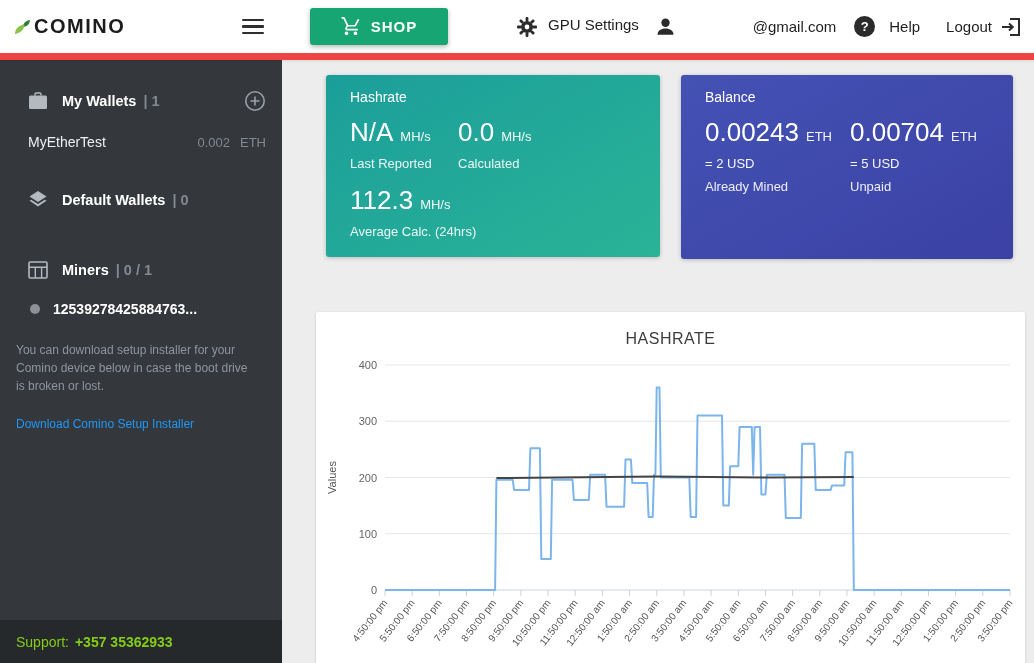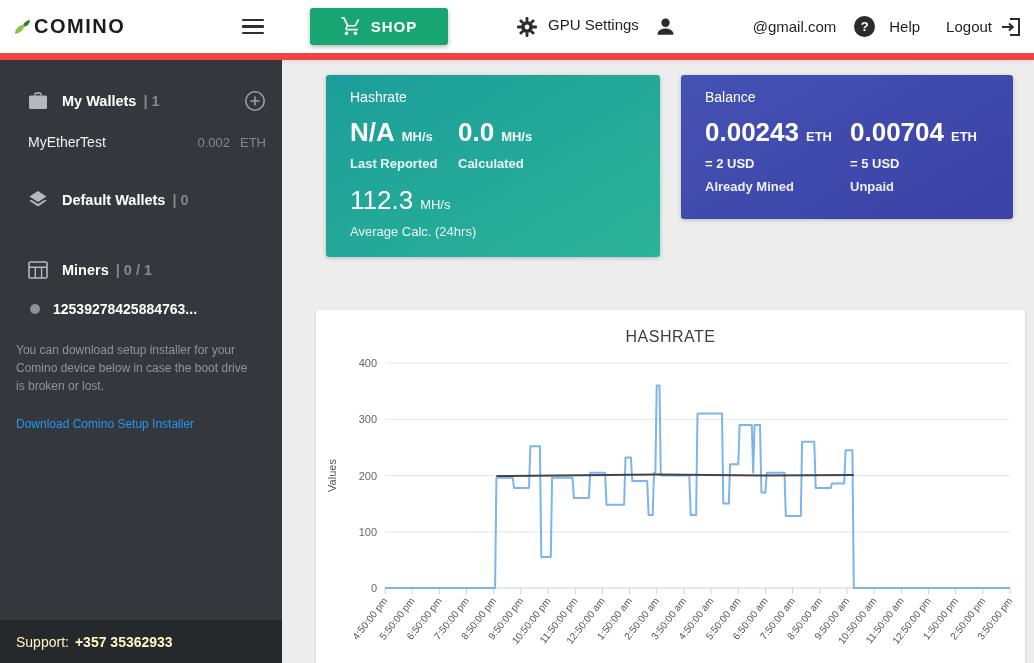--- a/index.html
+++ b/index.html
@@ -57,30 +57,30 @@
   .add-btn{margin-left:auto;background:none;border:none;padding:0;cursor:pointer;display:flex;}
   .wallet-row{display:flex;align-items:baseline;padding:10px 16px 12px 28px;cursor:pointer;}
   .wallet-name{font-size:14px;color:#eef1f3;}
   .wallet-balance{margin-left:auto;display:flex;gap:10px;font-size:13px;color:#83898e;}
   .section-row.miners{margin-top:12px;}
   .miner-row{display:flex;align-items:center;gap:13px;padding:10px 16px 10px 30px;cursor:pointer;}
   .bullet{width:10px;height:10px;border-radius:50%;background:#8b9196;flex:0 0 10px;}
   .miner-id{font-weight:bold;font-size:14px;white-space:nowrap;overflow:hidden;color:#fff;}
   .side-info{margin-top:8px;padding:6px 26px 0 16px;font-size:12px;line-height:1.5;color:#8f959b;}
   .download-link{display:block;padding:10px 16px;font-size:12px;color:var(--link-blue);text-decoration:none;cursor:pointer;}
-  .support-bar{margin-top:auto;background:#26292c;height:43px;flex:0 0 43px;display:flex;align-items:center;gap:6px;padding:0 16px;font-size:14px;color:#fef9c3;}
+  .support-bar{margin-top:auto;background:#26292c;height:43px;flex:0 0 43px;display:flex;align-items:center;gap:6px;padding:0 16px;font-size:14px;color:#84cc16;}
   .support-phone{font-weight:bold;}
   
   .main{flex:1;overflow:hidden;padding:15px 9px 0 34px;}
   .cards-row{display:flex;gap:21px;padding-left:10px;align-items:flex-start;}
   .card{border-radius:3px;color:#fff;box-shadow:0 1px 4px rgba(0,0,0,.22);padding:14px 18px 0 24px;}
   .card.hashrate{width:334px;height:182px;background:linear-gradient(150deg,var(--hashrate-grad-1),var(--hashrate-grad-2));}
-  .card.balance{width:332px;height:144px;background:linear-gradient(150deg,var(--balance-grad-1),var(--balance-grad-2));}
+  .card.balance{width:332px;height:184px;background:linear-gradient(150deg,var(--balance-grad-1),var(--balance-grad-2));}
   .card-title{font-size:14px;margin-bottom:12px;}
-  .val-row{display:flex;font-weight:bold;}
+  .val-row{display:flex;}
   .hashrate .val-col{width:108px;}
   .balance .val-col{width:150px;}
   .big-val{display:flex;align-items:baseline;}
   .big{font-size:26px;}
   .unit{font-size:13px;margin-left:7px;opacity:.95;}
   .sub-label{font-size:13px;margin-top:8px;opacity:.9;}
   .hashrate .avg-val{margin-top:14px;}
   .usd{font-size:13px;margin-top:8px;opacity:.95;}
   
   .chart-card{margin-top:53px;width:709px;height:410px;background:#fff;border-radius:2px;box-shadow:0 1px 3px rgba(0,0,0,.16);padding-top:10px;}

